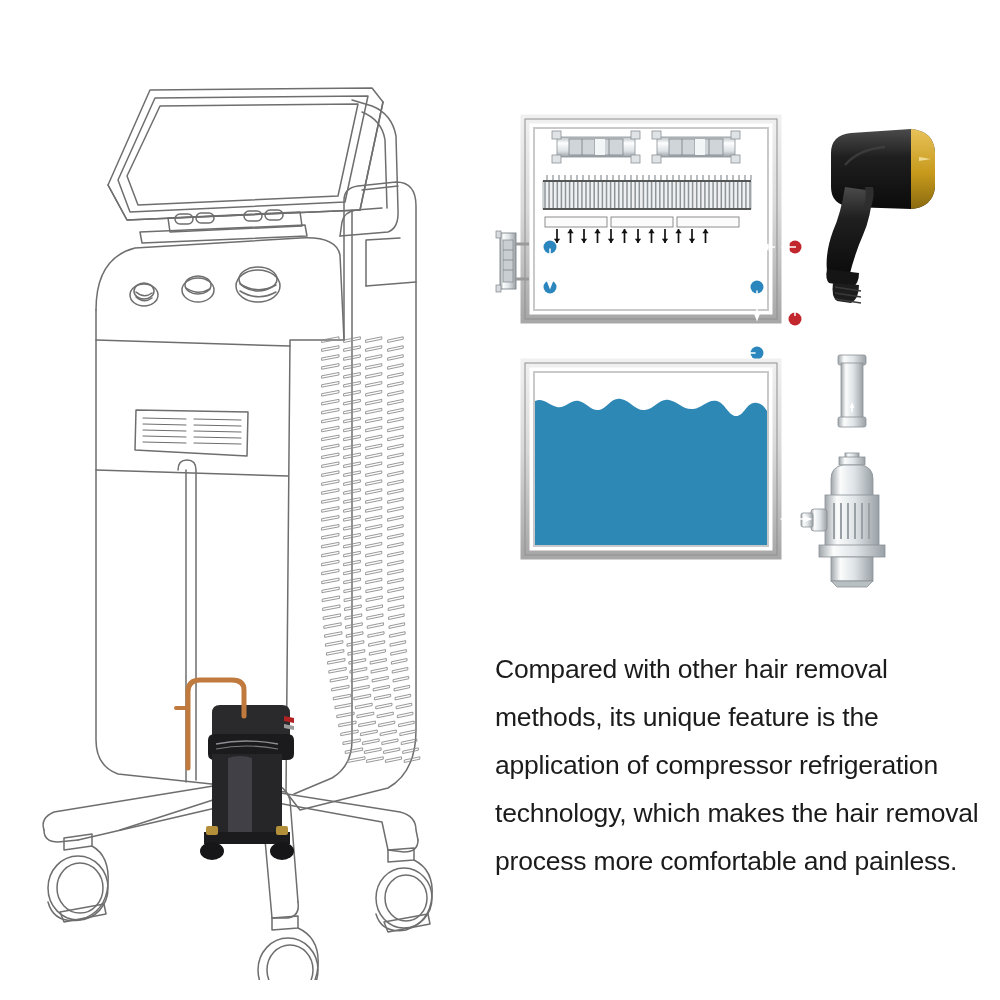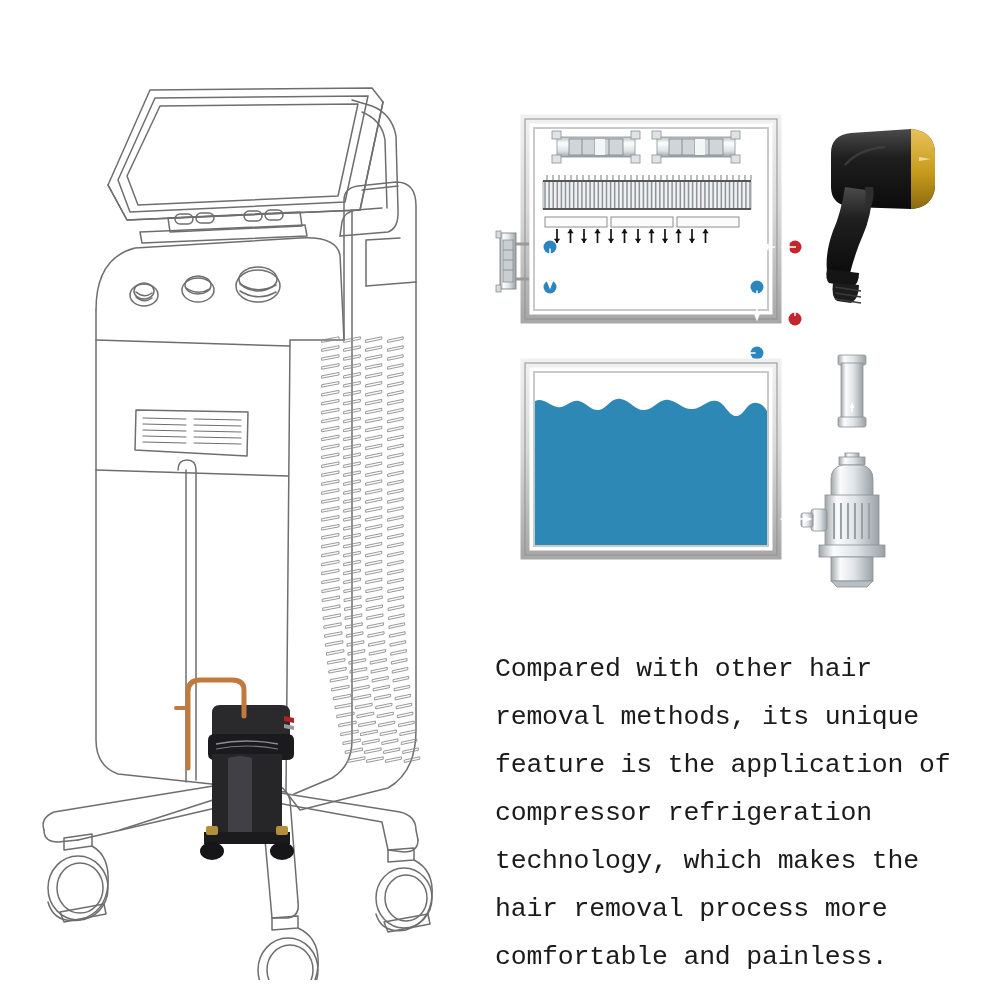--- a/index.html
+++ b/index.html
@@ -7,21 +7,21 @@
   #stage{position:relative;width:1000px;height:1000px;background:#fff;}
   .abs{position:absolute;}
   #machine{left:0;top:40px;width:470px;height:940px;}
   #diagram{left:495px;top:105px;width:505px;height:490px;}
   #caption{position:absolute;left:495px;top:645px;width:500px;}
   #caption p{
     margin:0;
     font-size:26.5px;
     line-height:48px;
     color:#1b1b1b;
-    font-family:Liberation Mono, monospace;
+    font-family:Liberation Sans, sans-serif;
     letter-spacing:-0.2px;
     white-space:pre-line;
   }
 </style>
 </head>
 <body>
 
 <div id="stage">
 
   <svg id="machine" class="abs" viewBox="0 0 470 940">

